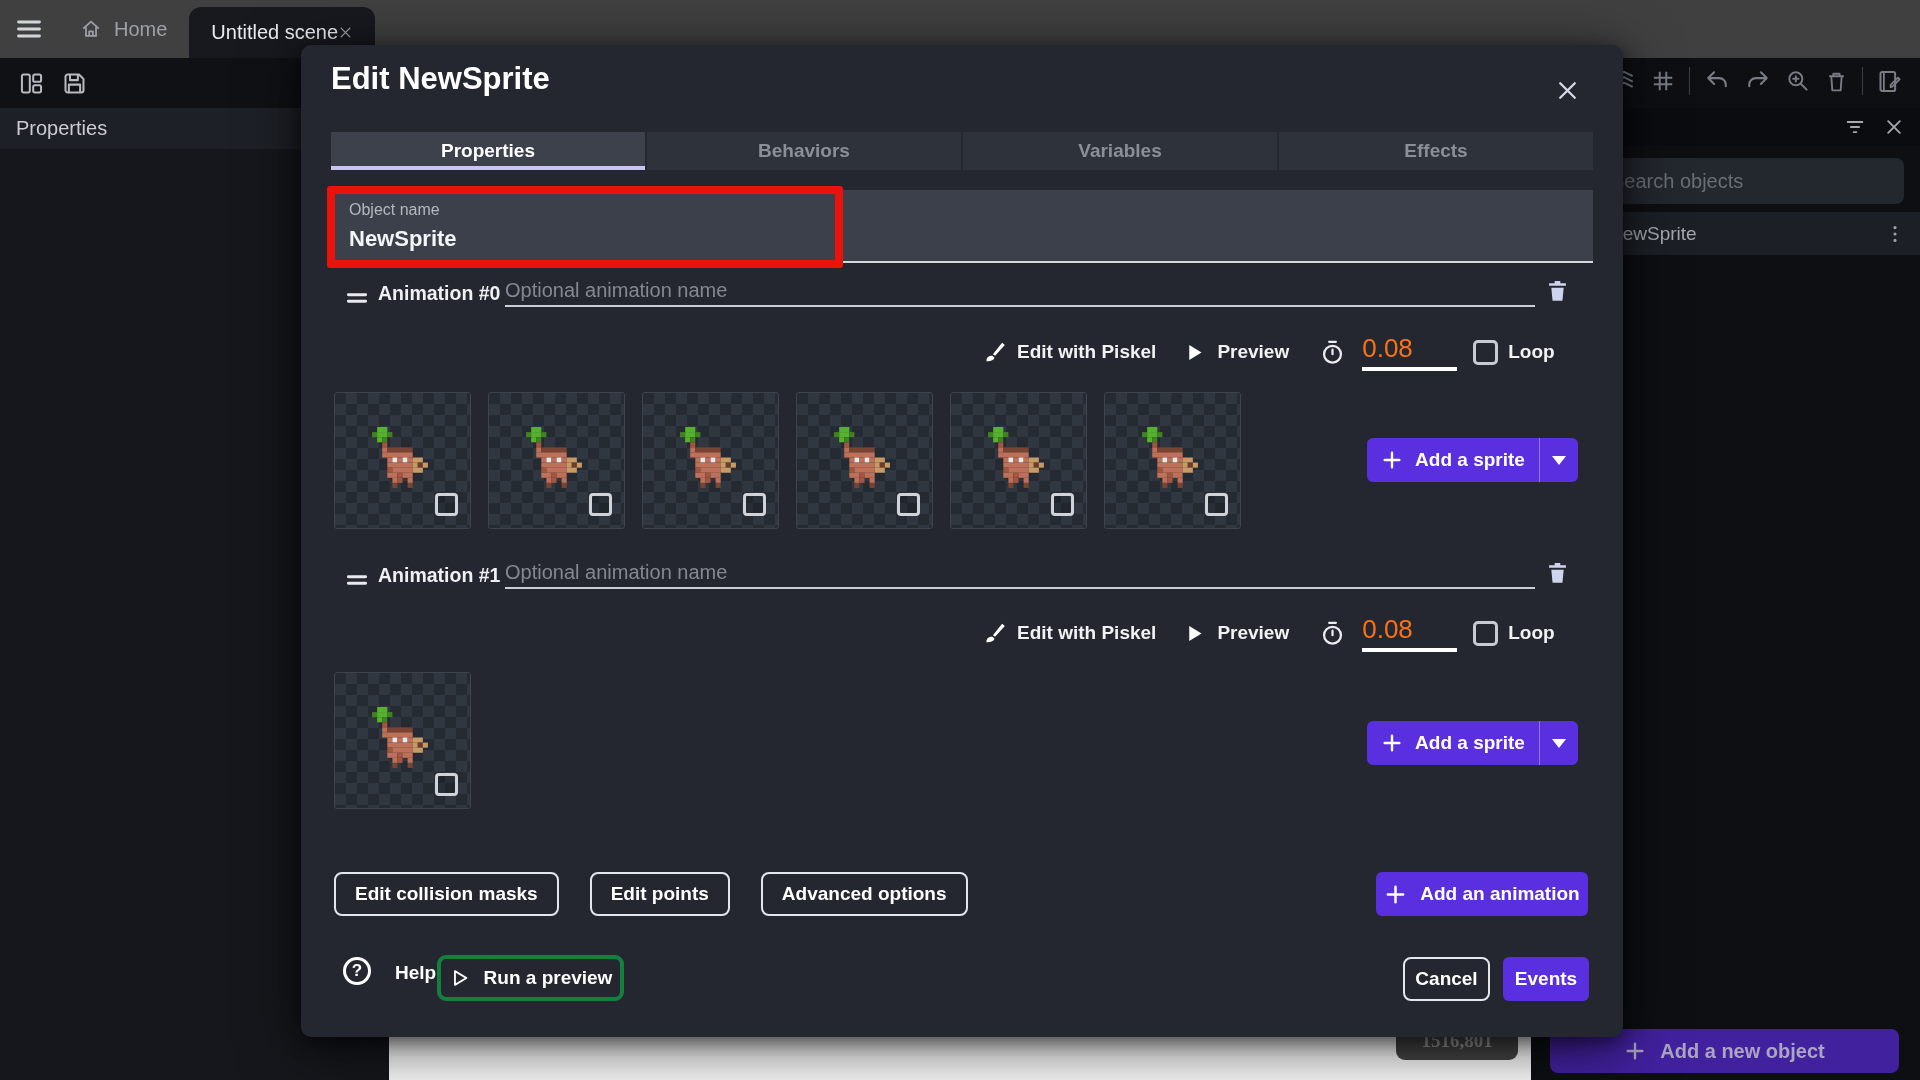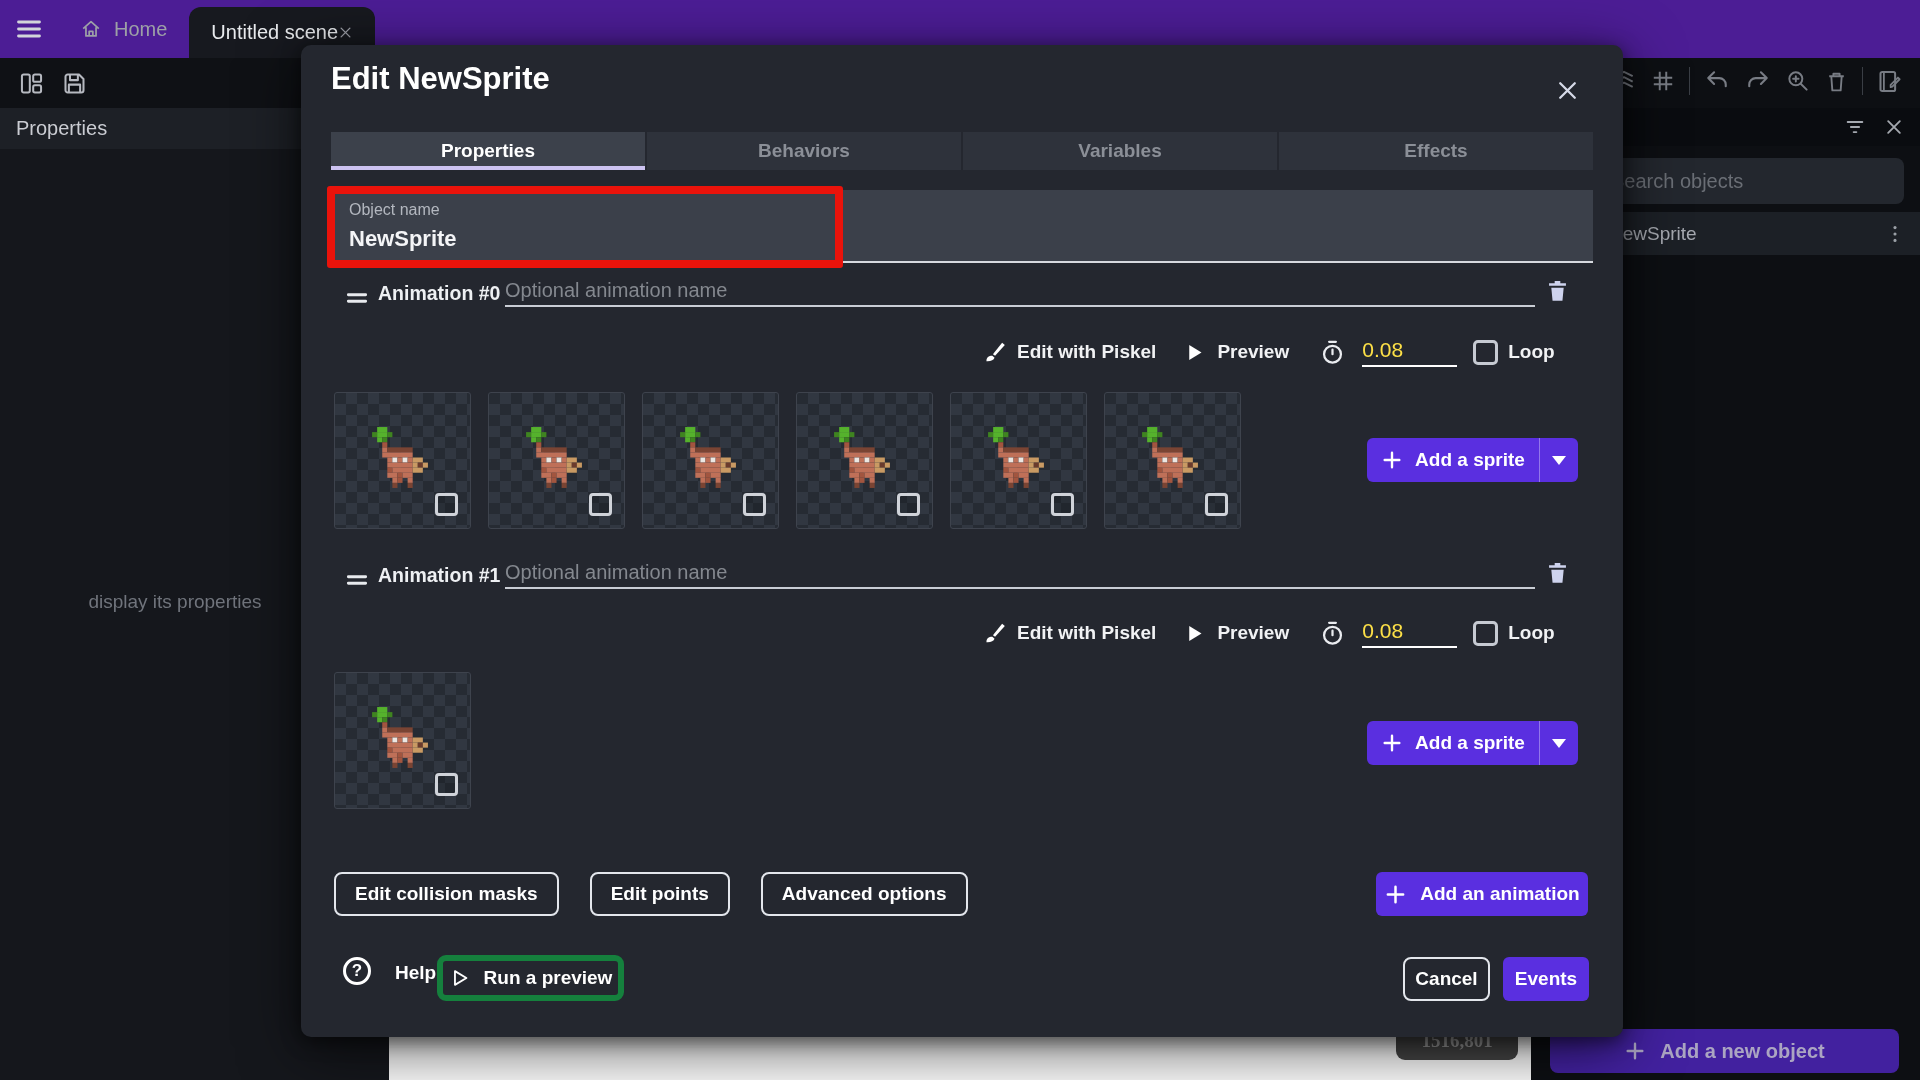--- a/index.html
+++ b/index.html
@@ -3,21 +3,21 @@
 <meta charset="utf-8">
 <style>
   * { margin:0; padding:0; box-sizing:border-box; }
   html,body { width:1920px; height:1080px; overflow:hidden; background:#0a0c0f;
               font-family:"Liberation Sans", sans-serif; }
   #stage { position:relative; width:1920px; height:1080px; background:#0a0c0f; }
   .abs { position:absolute; }
   svg { display:block; }
 
   
-  .topbar { position:absolute; left:0; top:0; width:1920px; height:58px; background:#4c1d95; z-index:2; }
+  .topbar { position:absolute; left:0; top:0; width:1920px; height:58px; background:#404040; z-index:2; }
   .hamburger { position:absolute; left:15px; top:15px; color:#d2d5da; cursor:pointer; }
   .tabrow { position:absolute; left:58px; top:0; height:58px; display:flex; align-items:stretch; }
   .tab { display:flex; align-items:center; padding:0 22px; font-size:20px; color:#8f929a; cursor:pointer; }
   .tab.home { color:#9da0a7; gap:12px; }
   .tab.active { margin-top:7px; background:#17191f; border-radius:12px 12px 0 0; color:#e9ebee; }
   .tab .tclose { color:#a0a3ab; }
 
   
   .left-panel { position:absolute; left:0; top:58px; width:389px; height:1022px; background:#15171c; z-index:1; }
   .lp-toolbar { position:absolute; left:0; top:0; width:100%; height:50px; background:#0f1115; display:flex; align-items:center; gap:16px; padding-left:18px; color:#b6b9c0; }
@@ -66,22 +66,22 @@
 
   .handle { position:absolute; left:43px; color:#e8eaee; cursor:grab; }
   .anim-title { position:absolute; left:77px; font-size:19.5px; font-weight:bold; color:#eef0f3; }
   .anim-name { position:absolute; left:204px; width:1030px; background:transparent; border:none; outline:none;
                border-bottom:2px solid #c9cdd5; font-size:20px; color:#e8eaed; height:32px; font-family:"Liberation Sans",sans-serif; }
   .anim-name::placeholder { color:#84888f; }
   .anim-trash { position:absolute; left:1243px; color:#ced3ee; cursor:pointer; }
 
   .piskel-row { position:absolute; left:680px; height:40px; display:flex; align-items:center; }
   .piskel-row .blabel { font-size:19px; font-weight:bold; color:#f1f2f4; cursor:pointer; }
-  .dur-input { width:95px; background:transparent; border:none; outline:none; border-bottom:2px solid #ffffff;
-               font-size:21px; color:#fde047; padding-bottom:3px; font-family:"Liberation Sans",sans-serif; }
+  .dur-input { width:95px; background:transparent; border:none; outline:none; border-bottom:4px solid #ffffff;
+               font-size:26px; color:#f97316; padding-bottom:3px; font-family:"Liberation Sans",sans-serif; }
   .cb { width:25px; height:25px; border:3px solid #c6cad2; border-radius:5px; cursor:pointer; }
 
   .frames { position:absolute; left:33px; display:flex; gap:17px; }
   .tile { width:137px; height:137px; position:relative; border:1px solid #3e434d; border-radius:3px; cursor:pointer;
           background-color:#262b33;
           background-image:
             linear-gradient(45deg,#313741 25%,transparent 25%,transparent 75%,#313741 75%),
             linear-gradient(45deg,#313741 25%,transparent 25%,transparent 75%,#313741 75%);
           background-size:22px 22px; background-position:0 0,11px 11px; }
   .tile svg.pig { position:absolute; left:32px; top:34px; }
@@ -95,21 +95,21 @@
   .caret-tri { width:0; height:0; border-left:7px solid transparent; border-right:7px solid transparent; border-top:9px solid #fff; }
 
   .actions-row { position:absolute; left:33px; top:827px; display:flex; gap:31px; }
   .ghost-btn { height:44px; border:2px solid #e3e6ec; border-radius:8px; background:transparent; color:#fff;
                font-size:19px; font-weight:bold; display:flex; align-items:center; justify-content:center; padding:0 19px; cursor:pointer; }
   .add-anim { position:absolute; left:1075px; top:827px; width:212px; height:44px; justify-content:center; gap:13px; font-size:19px; font-weight:bold; }
 
   .help-circle { position:absolute; left:42px; top:912px; width:28px; height:28px; border:3px solid #fff; border-radius:50%;
                  color:#fff; font-size:17px; font-weight:bold; display:flex; align-items:center; justify-content:center; cursor:pointer; }
   .help-label { position:absolute; left:82px; top:917px; font-size:19px; font-weight:bold; color:#fff;margin-left:12px; }
-  .run-preview { position:absolute; left:136px; top:910px; width:187px; height:46px; border:6px solid #15803d; border-radius:9px;
+  .run-preview { position:absolute; left:136px; top:910px; width:187px; height:46px; border:4px solid #15803d; border-radius:9px;
                  display:flex; align-items:center; justify-content:center; gap:13px; color:#fff; font-size:19px; font-weight:bold; cursor:pointer; }
   .cancel-btn { position:absolute; left:1102px; top:912px; width:87px; height:44px; }
   .apply-btn { position:absolute; left:1202px; top:912px; width:86px; height:44px; justify-content:center; font-size:19px; font-weight:bold; }
 </style>
 </head>
 <body>
 
 <svg width="0" height="0" style="position:absolute">
   <defs>
     <symbol id="pig" viewBox="0 0 13 12">
@@ -261,21 +261,20 @@
       <span>
           <svg width="27" height="27">
             <use href="#i-save"></use>
           </svg>
         </span>
     </div>
     <div class="lp-header">
       <span>Properties</span>
     </div>
     <div class="lp-msg">
-      <div>display its properties</div>
     </div>
   </aside>
 
   <div class="canvas-strip"></div>
   <div class="coords-badge">1516,801</div>
 
   <aside class="right-panel">
     <div class="rp-toolbar">
       <span>
           <svg width="26" height="26">

